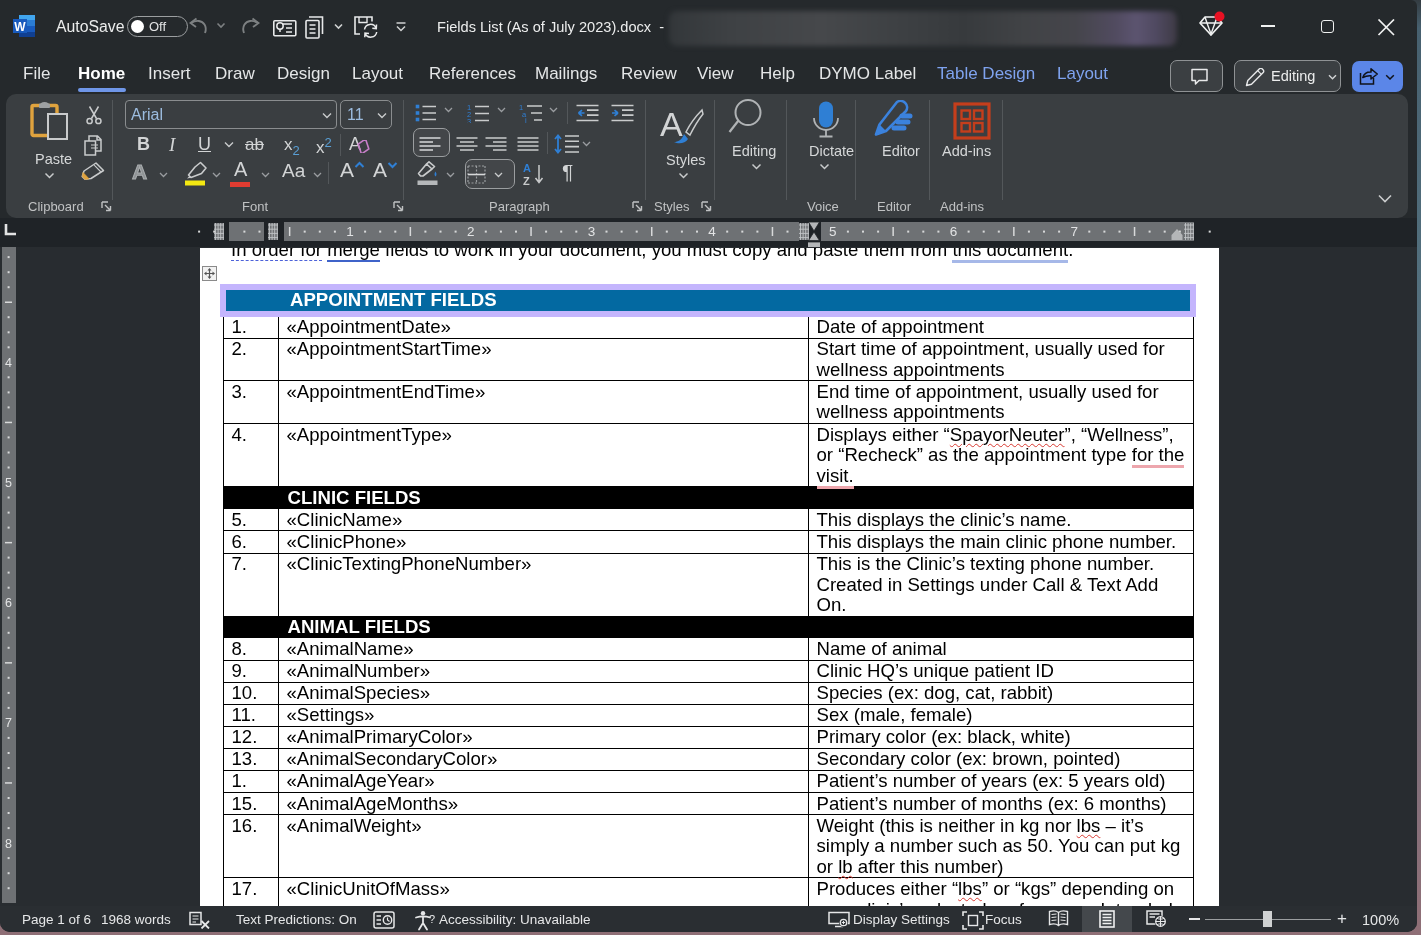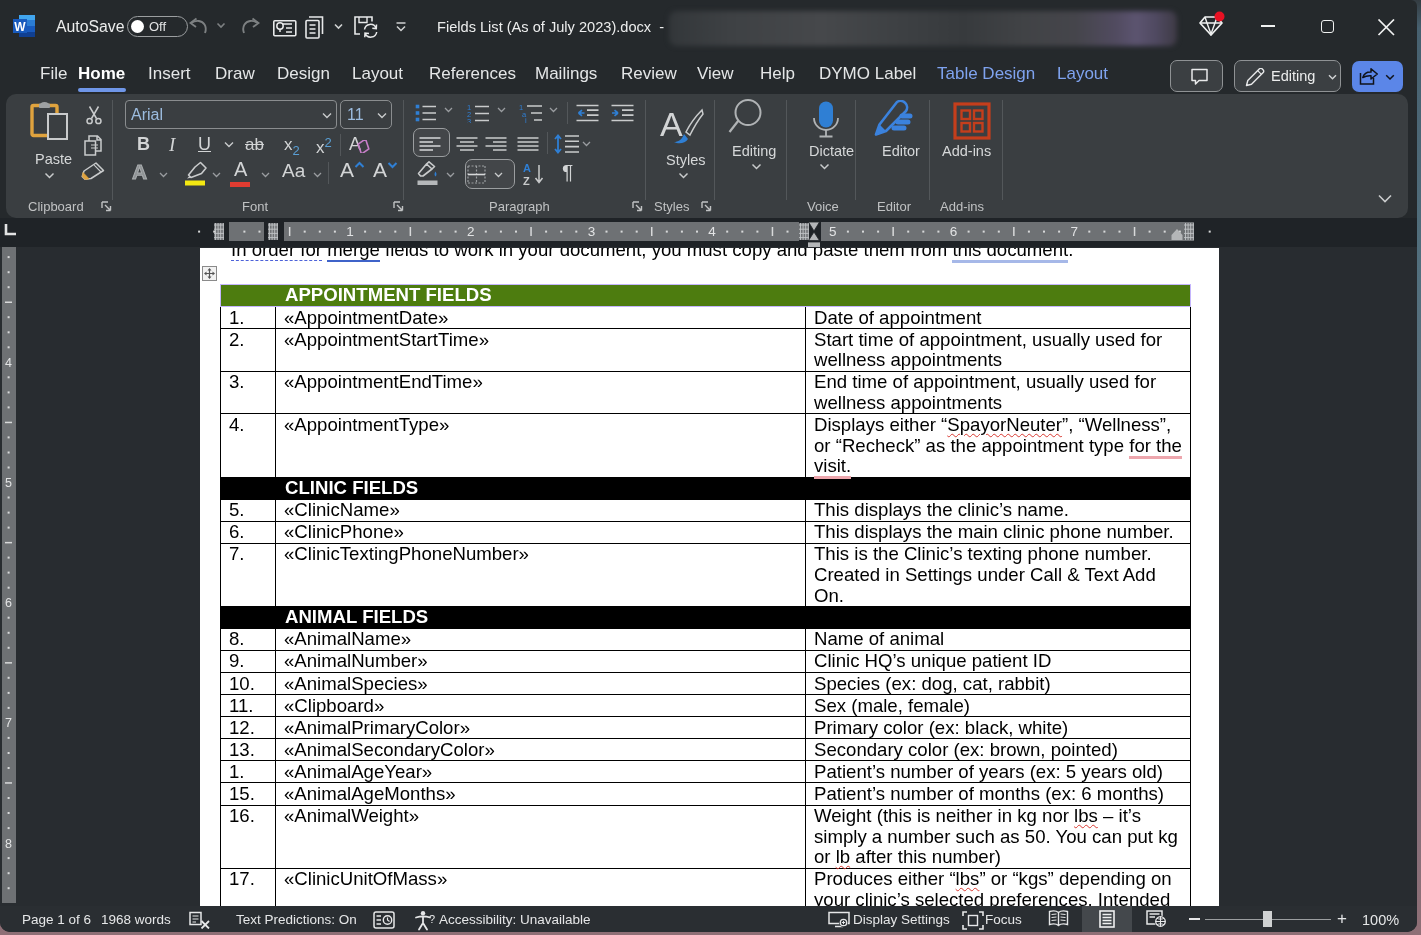--- a/index.html
+++ b/index.html
@@ -90,21 +90,21 @@
     </svg>
 
     <div class="abs" style="left:1261px;top:25px;width:14px;height:2px;background:#f0f1f1;"></div>
     <div class="abs" style="left:1321px;top:20px;width:13px;height:13px;border:1.8px solid #f0f1f1;border-radius:3px;"></div>
     <svg class="icon" style="left:1377px;top:19px;" width="19" height="17" viewBox="0 0 19 17">
       <path d="M1.5 0.5 L17 16 M17 0.5 L1.5 16" stroke="#f0f1f1" stroke-width="1.7"></path>
     </svg>
   </div>
 
   <div id="menurow" class="abs" style="left:0;top:55px;width:1417px;height:39px;">
-    <div class="tab" style="left:40px;text-align:center;">File</div>
+    <div class="tab" style="left:23px;text-align:center;">File</div>
     <div class="tab" style="left:78px;font-weight:bold;color:#ffffff;">Home</div>
     <div class="abs" style="left:78px;top:33px;width:48px;height:4px;border-radius:2px;background:#6f96e8;"></div>
     <div class="tab" style="left:148px;">Insert</div>
     <div class="tab" style="left:215px;">Draw</div>
     <div class="tab" style="left:277px;">Design</div>
     <div class="tab" style="left:352px;">Layout</div>
     <div class="tab" style="left:429px;">References</div>
     <div class="tab" style="left:535px;">Mailings</div>
     <div class="tab" style="left:621px;">Review</div>
     <div class="tab" style="left:697px;">View</div>
@@ -543,21 +543,21 @@
       </div>
 
       <table style="position:absolute;left:20px;top:36px;border-collapse:collapse;table-layout:fixed;width:970px;font-size:18.6px;line-height:20.6px;">
         <colgroup>
             <col style="width:55px">
             <col style="width:530px">
             <col style="width:385px">
           </colgroup>
         <tbody>
         <tr style="height:22px;">
-              <td colspan="3" style="background:#4d7c0f;color:#fff;font-weight:bold;padding:0 0 0 64px;border:1px solid #c4b5fd;">APPOINTMENT FIELDS</td>
+              <td colspan="3" style="background:#0369a1;color:#fff;font-weight:bold;padding:0 0 0 64px;border:6px solid #c4b5fd;">APPOINTMENT FIELDS</td>
             </tr>
         <tr style="height:22px;">
               <td class="tc">1.</td>
               <td class="tc">«AppointmentDate»</td>
               <td class="tc">Date of appointment</td>
             </tr>
         <tr style="height:42.5px;">
               <td class="tc">2.</td>
               <td class="tc">«AppointmentStartTime»</td>
               <td class="tc">Start time of appointment, usually used for<br>wellness appointments</td>
@@ -603,21 +603,21 @@
               <td class="tc">«AnimalNumber»</td>
               <td class="tc">Clinic HQ’s unique patient ID</td>
             </tr>
         <tr style="height:22px;">
               <td class="tc">10.</td>
               <td class="tc">«AnimalSpecies»</td>
               <td class="tc">Species (ex: dog, cat, rabbit)</td>
             </tr>
         <tr style="height:22px;">
               <td class="tc">11.</td>
-              <td class="tc">«Clipboard»</td>
+              <td class="tc">«Settings»</td>
               <td class="tc">Sex (male, female)</td>
             </tr>
         <tr style="height:22px;">
               <td class="tc">12.</td>
               <td class="tc">«AnimalPrimaryColor»</td>
               <td class="tc">Primary color (ex: black, white)</td>
             </tr>
         <tr style="height:22px;">
               <td class="tc">13.</td>
               <td class="tc">«AnimalSecondaryColor»</td>

